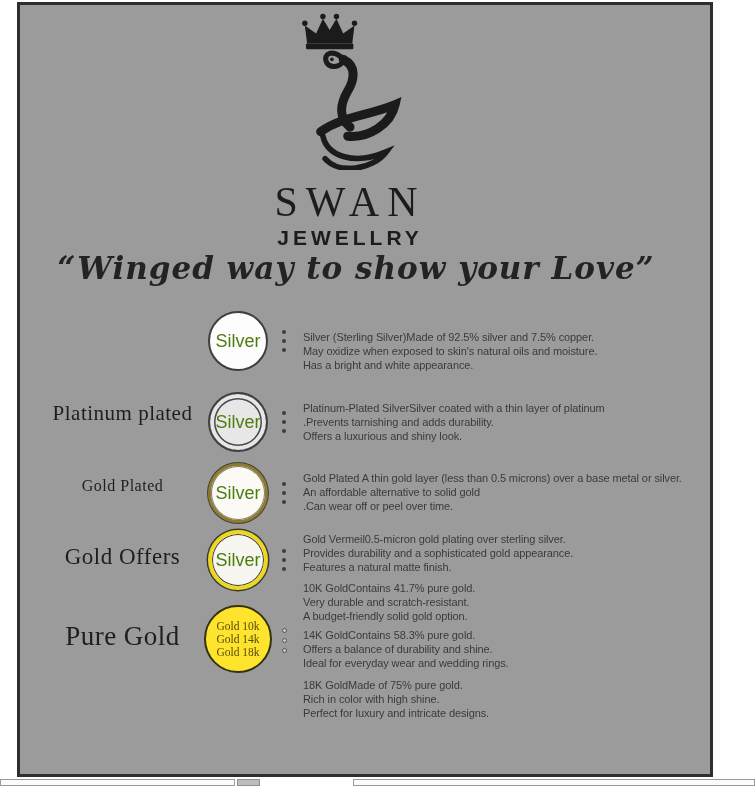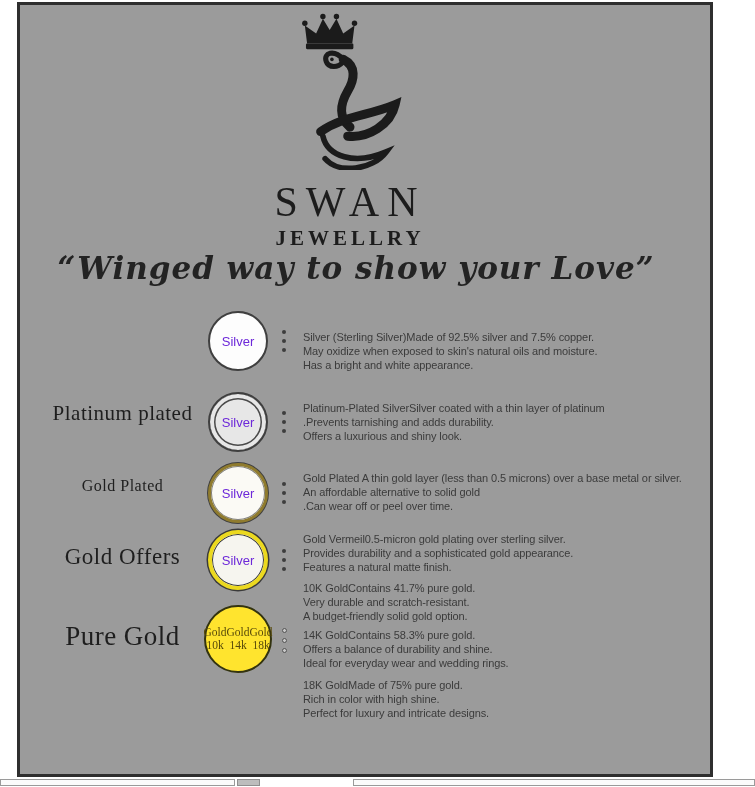--- a/index.html
+++ b/index.html
@@ -16,55 +16,55 @@
   }
   
   .logo{position:absolute;left:277px;top:7px;width:115px;height:158px;}
   .brand-name{
     position:absolute;left:0;top:173px;width:660px;text-align:center;
     font-family:"Liberation Serif",serif;font-size:42px;color:#1c1c1c;
     letter-spacing:8px;font-weight:500;
   }
   .brand-sub{
     position:absolute;left:0;top:221px;width:660px;text-align:center;
-    font-family:Liberation Serif, serif;font-size:21px;color:#1c1c1c;
+    font-family:Liberation Sans, sans-serif;font-size:21px;color:#1c1c1c;
     letter-spacing:4px;font-weight:bold;
   }
   .tagline{
     position:absolute;left:0;top:245px;width:672px;text-align:center;
     font-family:"DejaVu Serif",serif;font-style:italic;font-weight:600;
     font-size:31px;color:#232323;letter-spacing:1px;
   }
   
   .label{
     position:absolute;left:0;width:205px;text-align:center;
     font-family:"Liberation Serif",serif;color:#1e1e1e;letter-spacing:.5px;
   }
   .circle{
     position:absolute;width:60px;height:60px;border-radius:50%;
     display:flex;align-items:center;justify-content:center;
-    font-size:13px;color:#6d28d9;box-sizing:border-box;
+    font-size:18px;color:#4d7c0f;box-sizing:border-box;
   }
   .c-silver{background:#fdfdfd;border:2px solid #3f3f3f;}
   .c-platinum{
     background:#e7e7e7;border:2px solid #3f3f3f;
     box-shadow:inset 0 0 0 4px #e7e7e7, inset 0 0 0 5.5px #4a4a4a;
   }
   .c-goldplated{
     background:#fbfaf5;border:3px solid #8f7b2e;
     box-shadow:0 0 0 1px #3f3f3f, inset 0 0 0 1px rgba(60,60,60,.65);
   }
   .c-vermeil{
     background:#f6f5ef;border:4px solid #ecd91f;
     box-shadow:0 0 0 1.5px #3a3a3a, inset 0 0 0 1px #3a3a3a;
   }
   .c-puregold{
     background:#ffe42e;border:2px solid #33330f;
-    flex-direction:row;line-height:13px;
-    font-family:"Liberation Serif",serif;font-size:11.5px;color:#584a0a;text-align:center;
+    flex-direction:column;line-height:13px;
+    font-family:"Liberation Serif",serif;font-size:11.5px;color:#584a0a;
   }
   .dots{position:absolute;display:flex;flex-direction:column;gap:5px;align-items:center;}
   .dot{width:4px;height:4px;border-radius:50%;background:#3d3d3d;}
   .dot.open{width:3px;height:3px;background:#c9c9c9;border:1px solid #555;}
   .desc{
     position:absolute;left:283px;width:460px;
     font-size:11px;line-height:14px;color:#3b3b3b;
     white-space:nowrap;letter-spacing:-0.1px;
   }
   

